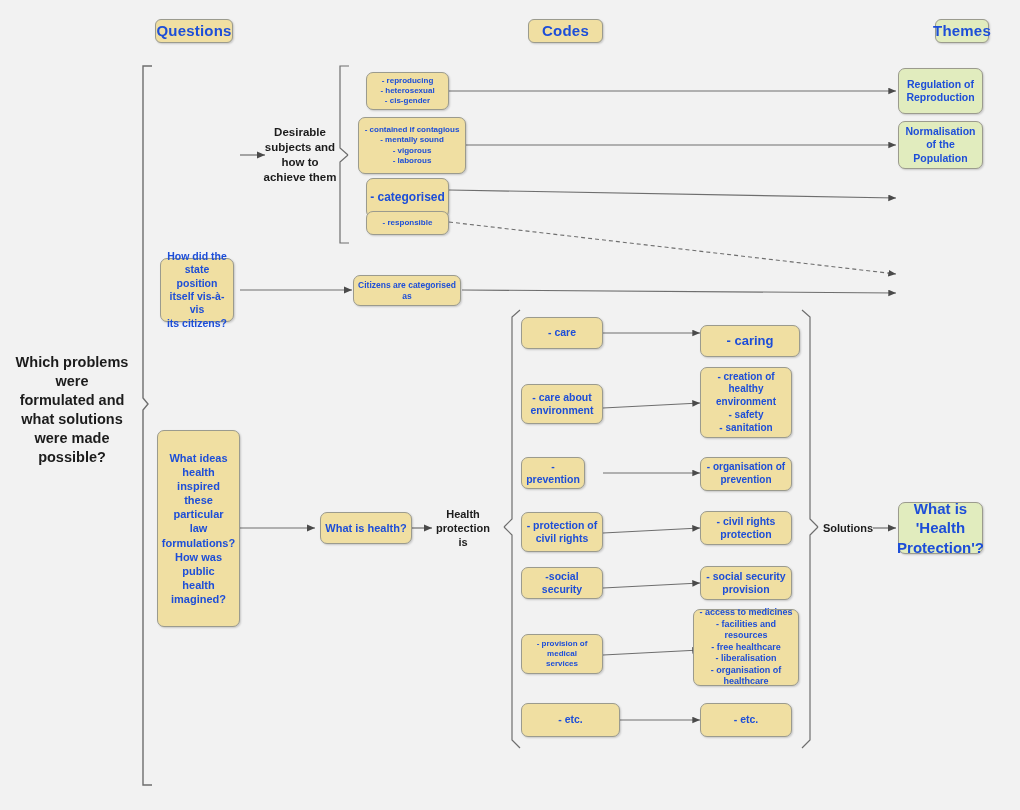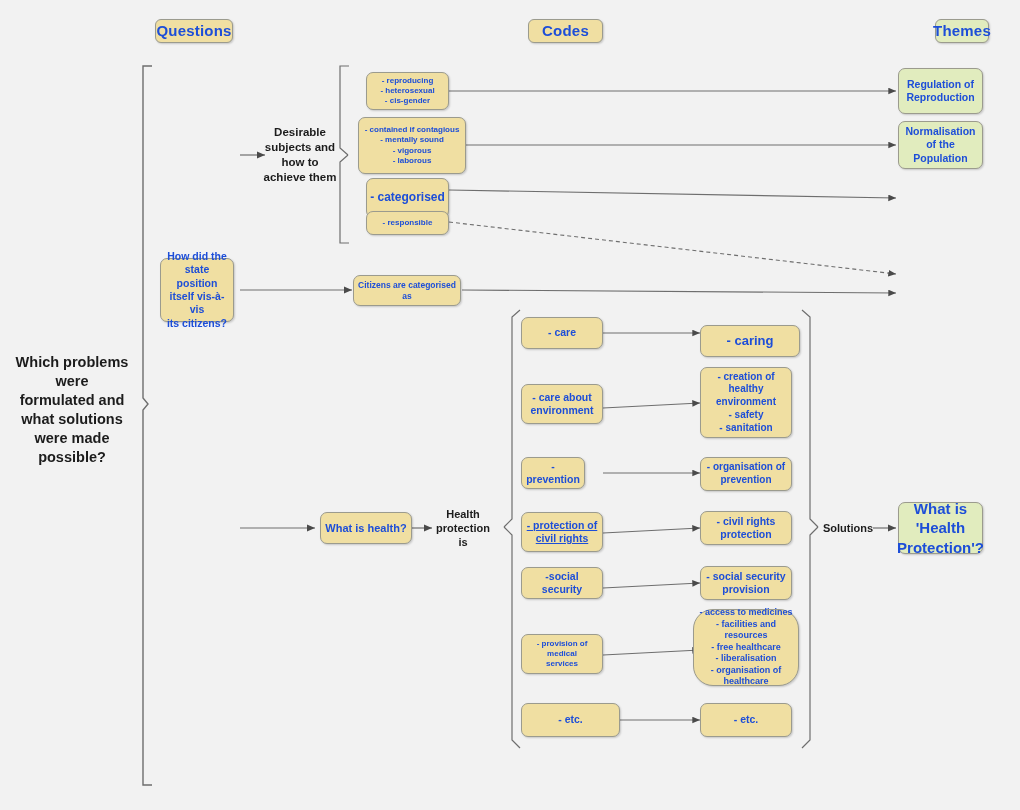--- a/index.html
+++ b/index.html
@@ -128,20 +128,30 @@
 were made
 possible?</span>
   </div>
 
   <div class="node yellow ml" style="left:160px; top:258px; width:74px; height:64px; font-size:10.5px;">
     <span>How did the
 state position
 itself vis-à-vis
 its citizens?</span>
   </div>
+  <div class="node yellow ml" style="left:157px; top:430px; width:83px; height:197px; font-size:11px;">
+    <span>What ideas
+health inspired
+these particular
+law
+formulations?
+How was public
+health
+imagined?</span>
+  </div>
 
   <div class="plain-label ml" style="left:263px; top:123px; width:74px; height:64px; font-size:11.5px;">
     <span>Desirable
 subjects and
 how to
 achieve them</span>
   </div>
   <div class="plain-label ml" style="left:432px; top:505px; width:62px; height:46px; font-size:11px;">
     <span>Health
 protection
@@ -179,21 +189,21 @@
   <div class="node yellow ml" style="left:521px; top:317px; width:82px; height:32px; font-size:10.5px;">
     <span>- care</span>
   </div>
   <div class="node yellow ml" style="left:521px; top:384px; width:82px; height:40px; font-size:10.5px;">
     <span>- care about
 environment</span>
   </div>
   <div class="node yellow ml" style="left:521px; top:457px; width:64px; height:32px; font-size:10.5px;align-items:center;">
     <span>- prevention</span>
   </div>
-  <div class="node yellow ml" style="left:521px; top:512px; width:82px; height:40px; font-size:10.5px;text-decoration:underline;">
+  <div class="node yellow ml" style="left:521px; top:512px; width:82px; height:40px; font-size:10.5px;">
     <span>- protection of
 civil rights</span>
   </div>
   <div class="node yellow ml" style="left:521px; top:567px; width:82px; height:32px; font-size:10.5px;">
     <span>-social security</span>
   </div>
   <div class="node yellow ml" style="left:521px; top:634px; width:82px; height:40px; font-size:8px;">
     <span>-  provision of medical
 services</span>
   </div>
@@ -216,21 +226,21 @@
 prevention</span>
   </div>
   <div class="node yellow ml" style="left:700px; top:511px; width:92px; height:34px; font-size:10.5px;">
     <span>- civil rights
 protection</span>
   </div>
   <div class="node yellow ml" style="left:700px; top:566px; width:92px; height:34px; font-size:10.5px;">
     <span>- social security
 provision</span>
   </div>
-  <div class="node yellow ml" style="left:693px; top:609px; width:106px; height:77px; font-size:9px;border-radius:20px;">
+  <div class="node yellow ml" style="left:693px; top:609px; width:106px; height:77px; font-size:9px;">
     <span>- access to medicines
 - facilities and resources
 - free healthcare
 - liberalisation
 - organisation of
 healthcare</span>
   </div>
   <div class="node yellow ml" style="left:700px; top:703px; width:92px; height:34px; font-size:10.5px;">
     <span>- etc.</span>
   </div>

